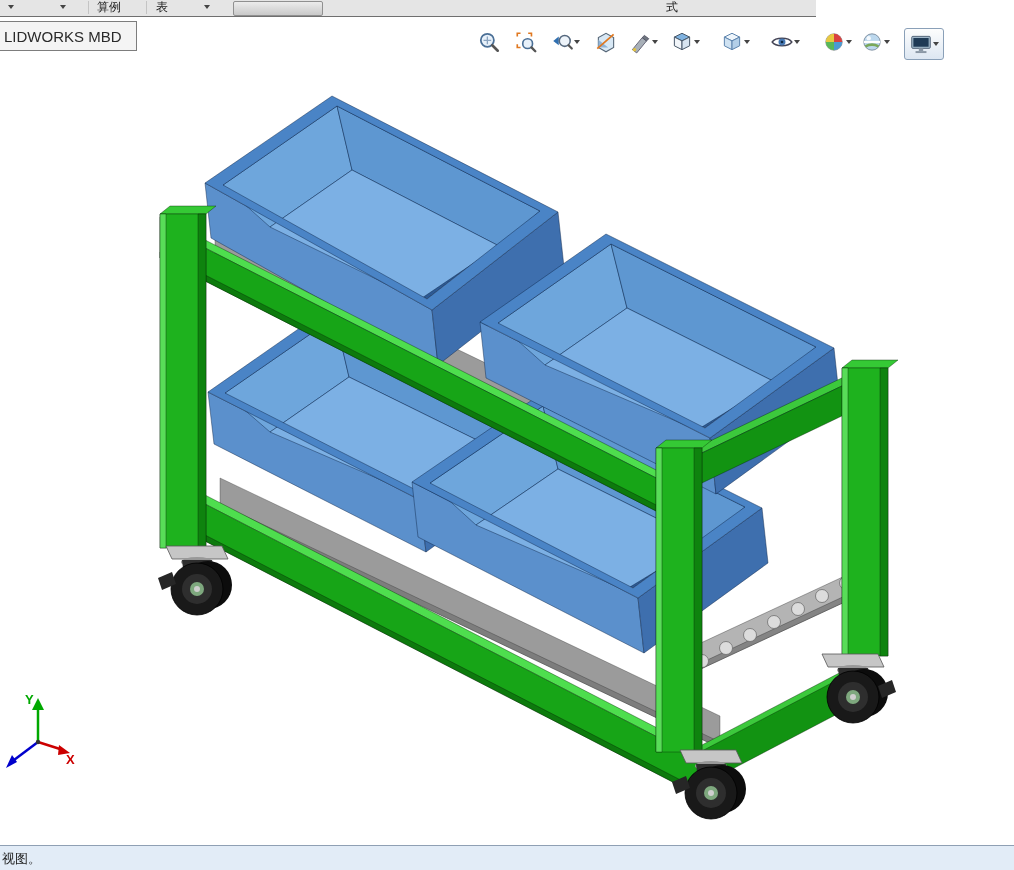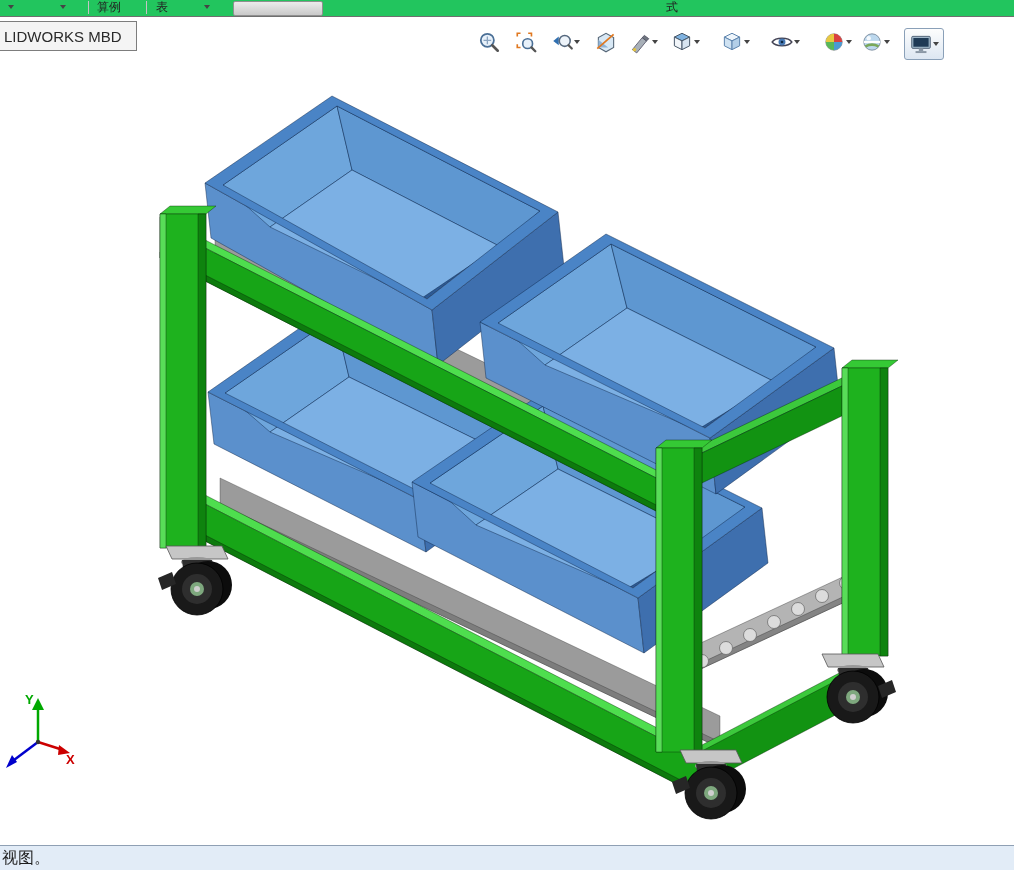--- a/index.html
+++ b/index.html
@@ -1,18 +1,18 @@
 <!DOCTYPE html>
 <html><head>
 <meta charset="utf-8">
 <style>
   html,body{margin:0;padding:0;width:1014px;height:870px;overflow:hidden;background:#fff;
     font-family:"Liberation Sans",sans-serif;-webkit-font-smoothing:antialiased;}
   
-  .top-strip{position:absolute;left:0;top:0;width:1014px;height:16px;background:#22c55e;border-bottom:1px solid #6f6f6f;z-index:30;}
+  .top-strip{position:absolute;left:0;top:0;width:816px;height:16px;background:#e5e5e5;border-bottom:1px solid #6f6f6f;z-index:30;}
   .top-strip .lbl{position:absolute;top:0;font-size:12px;color:#222;line-height:15px;}
   .caret{width:0;height:0;border-left:3.5px solid transparent;border-right:3.5px solid transparent;border-top:4px solid #444;display:inline-block;}
   .top-caret{position:absolute;top:5px;}
   .sep{position:absolute;top:1px;width:1px;height:13px;background:#c4c4c4;}
   .mini-btn{position:absolute;left:233px;top:1px;width:88px;height:13px;background:linear-gradient(#ececec,#c9c9c9);
     border:1px solid #909090;border-radius:2px;}
   
   .mbd-tab{position:absolute;left:0;top:21px;height:28px;padding:0 14px 0 4px;background:#f4f4f4;
     border:1px solid #7d7d7d;border-left:none;display:flex;align-items:center;font-size:15px;color:#2a2a2a;z-index:25;}
   
@@ -30,21 +30,21 @@
   .shelf{fill:#9b9b9b}.shelfd{fill:#7d7d7d}
   .lane{fill:#b4b4b4}.laned{fill:#848484}
   .roller{fill:#dcdcdc;stroke:#6e6e6e;stroke-width:.8}
   .bWL{fill:#5b90cc}.bWR{fill:#3e6fae}.bCav{fill:#2d5a94}.bIL{fill:#6ea6dc}.bIR{fill:#5e97d1}.bFl{fill:#7cb0e4}.bRim{fill:#4a84c6}
   .plate{fill:#c6c6c6;stroke:#555;stroke-width:.8}.swiv{fill:#989898}.fork{fill:#2e2e2e}
   .tire{fill:#191919;stroke:#000;stroke-width:.8}.tire2{fill:#0c0c0c}.ring{fill:#2e2e2e}.hub{fill:#7ea87e}.cap{fill:#cfcfcf}.brake{fill:#262626}
   .triad-lbl{font-size:13px;font-weight:bold;}
   
   .status-bar{position:absolute;left:0;top:845px;width:1014px;height:25px;background:#e2ecf7;
     border-top:1px solid #8fa0b4;display:flex;align-items:center;z-index:30;}
-  .status-bar .txt{font-size:16px;color:#1e1e1e;margin-left:2px;}
+  .status-bar .txt{font-size:13px;color:#1e1e1e;margin-left:2px;}
 </style>
 </head>
 <body>
 
 <div class="top-strip">
   <span class="caret top-caret" style="left:8px"></span>
   <span class="caret top-caret" style="left:60px"></span>
   <span class="sep" style="left:88px"></span>
   <span class="lbl" style="left:97px">算例</span>
   <span class="sep" style="left:146px"></span>

